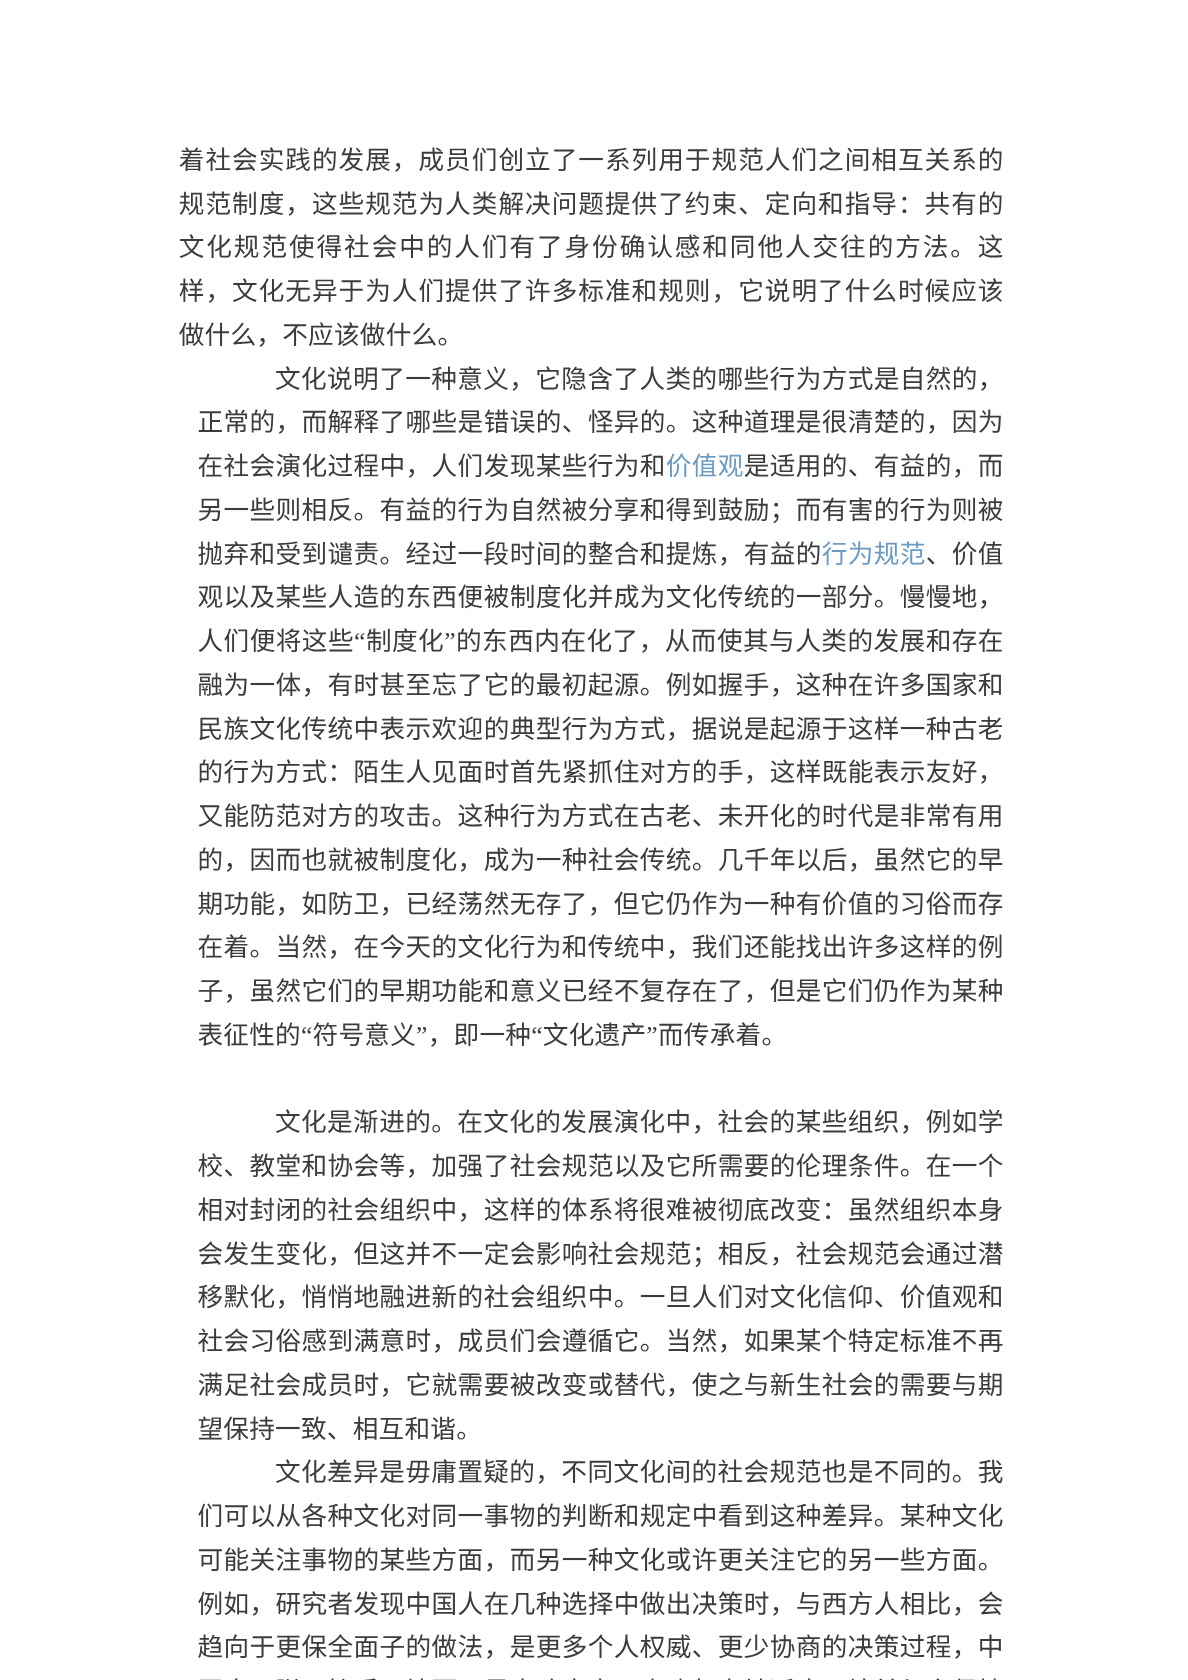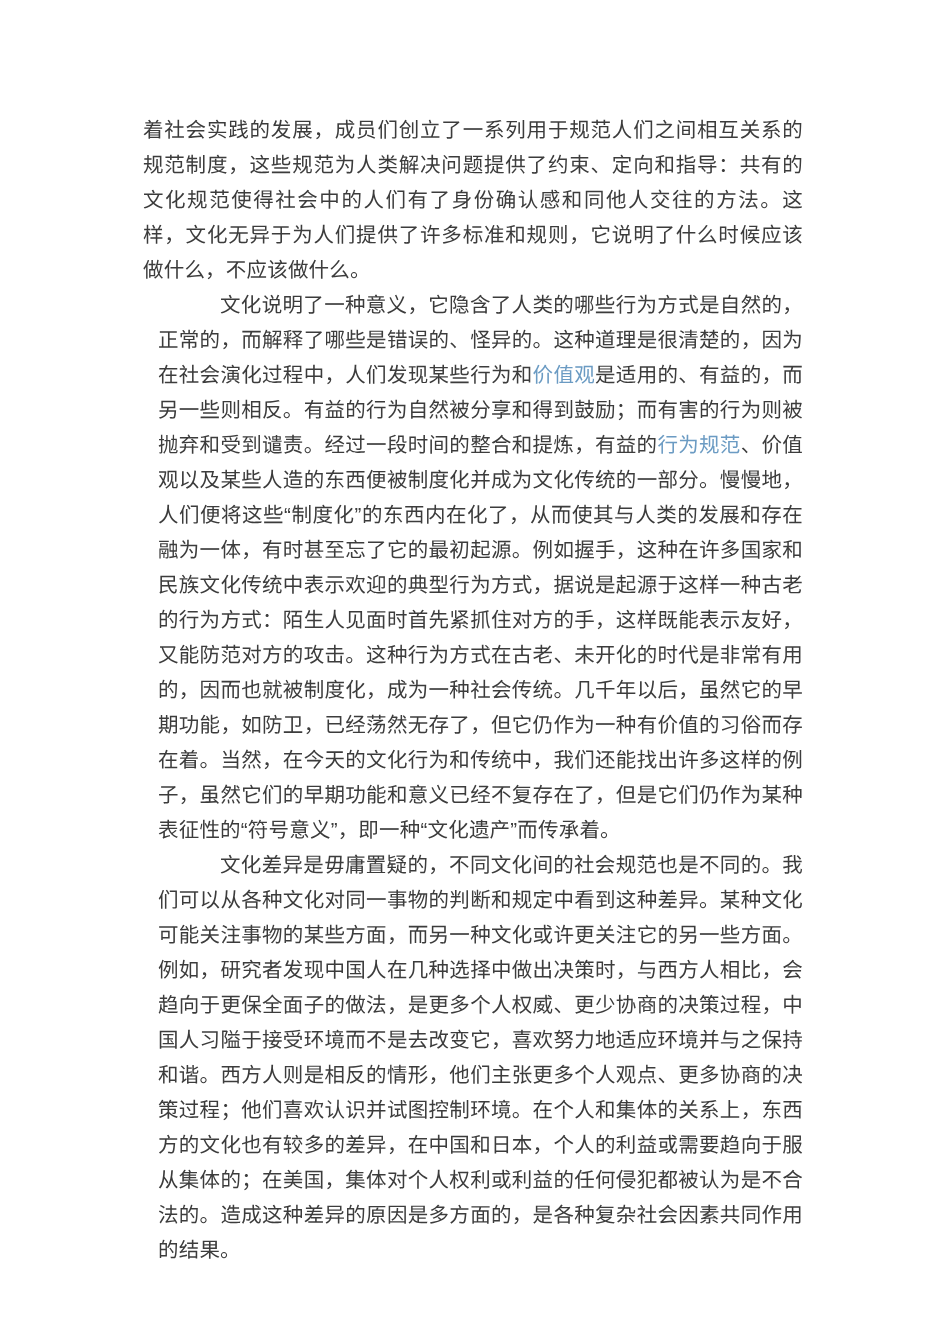--- a/index.html
+++ b/index.html
@@ -32,21 +32,21 @@
 
   .para {
     margin: 0;
     padding: 0;
     color: #3c3c3c;
     font-size: 20.5px;
     line-height: 35px;
     text-align: justify;
     text-justify: inter-ideograph;
     letter-spacing: 0.2px;
-    font-family: Liberation Sans, sans-serif;
+    font-family: Liberation Serif, serif;
     -webkit-font-smoothing: antialiased;
   }
 
   .para.indent {
     text-indent: 62px;
     margin-left: 15px;
   }
 
   
   .para.gap-before {
@@ -60,15 +60,16 @@
   }
 </style>
 </head>
 <body style="background: rgb(255, 255, 255);">
 
 <div class="page" style="background: rgb(255, 255, 255);">
   <div class="text-column" id="text-column">
 
   <p class="para" style="color: rgb(60, 60, 60);"><span>着社会实践的发展，成员们创立了一系列用于规范人们之间相互关系的规范制度，这些规范为人类解决问题提供了约束、定向和指导：共有的文化规范使得社会中的人们有了身份确认感和同他人交往的方法。这样，文化无异于为人们提供了许多标准和规则，它说明了什么时候应该做什么，不应该做什么。</span></p>
       <p class="para indent" style="color: rgb(60, 60, 60);"><span>文化说明了一种意义，它隐含了人类的哪些行为方式是自然的，正常的，而解释了哪些是错误的、怪异的。这种道理是很清楚的，因为在社会演化过程中，人们发现某些行为和</span><a class="link" href="#" style="color: rgb(107, 155, 195);">价值观</a><span>是适用的、有益的，而另一些则相反。有益的行为自然被分享和得到鼓励；而有害的行为则被抛弃和受到谴责。经过一段时间的整合和提炼，有益的</span><a class="link" href="#" style="color: rgb(107, 155, 195);">行为规范</a><span>、价值观以及某些人造的东西便被制度化并成为文化传统的一部分。慢慢地，人们便将这些“制度化”的东西内在化了，从而使其与人类的发展和存在融为一体，有时甚至忘了它的最初起源。例如握手，这种在许多国家和民族文化传统中表示欢迎的典型行为方式，据说是起源于这样一种古老的行为方式：陌生人见面时首先紧抓住对方的手，这样既能表示友好，又能防范对方的攻击。这种行为方式在古老、未开化的时代是非常有用的，因而也就被制度化，成为一种社会传统。几千年以后，虽然它的早期功能，如防卫，已经荡然无存了，但它仍作为一种有价值的习俗而存在着。当然，在今天的文化行为和传统中，我们还能找出许多这样的例子，虽然它们的早期功能和意义已经不复存在了，但是它们仍作为某种表征性的“符号意义”，即一种“文化遗产”而传承着。</span></p>
+      <p class="para indent gap-before" style="color: rgb(60, 60, 60);"><span>文化是渐进的。在文化的发展演化中，社会的某些组织，例如学校、教堂和协会等，加强了社会规范以及它所需要的伦理条件。在一个相对封闭的社会组织中，这样的体系将很难被彻底改变：虽然组织本身会发生变化，但这并不一定会影响社会规范；相反，社会规范会通过潜移默化，悄悄地融进新的社会组织中。一旦人们对文化信仰、价值观和社会习俗感到满意时，成员们会遵循它。当然，如果某个特定标准不再满足社会成员时，它就需要被改变或替代，使之与新生社会的需要与期望保持一致、相互和谐。</span></p>
       <p class="para indent" style="color: rgb(60, 60, 60);"><span>文化差异是毋庸置疑的，不同文化间的社会规范也是不同的。我们可以从各种文化对同一事物的判断和规定中看到这种差异。某种文化可能关注事物的某些方面，而另一种文化或许更关注它的另一些方面。例如，研究者发现中国人在几种选择中做出决策时，与西方人相比，会趋向于更保全面子的做法，是更多个人权威、更少协商的决策过程，中国人习隘于接受环境而不是去改变它，喜欢努力地适应环境并与之保持和谐。西方人则是相反的情形，他们主张更多个人观点、更多协商的决策过程；他们喜欢认识并试图控制环境。在个人和集体的关系上，东西方的文化也有较多的差异，在中国和日本，个人的利益或需要趋向于服从集体的；在美国，集体对个人权利或利益的任何侵犯都被认为是不合法的。造成这种差异的原因是多方面的，是各种复杂社会因素共同作用的结果。</span></p>
     </div>
 </div>
 
 </body></html>

